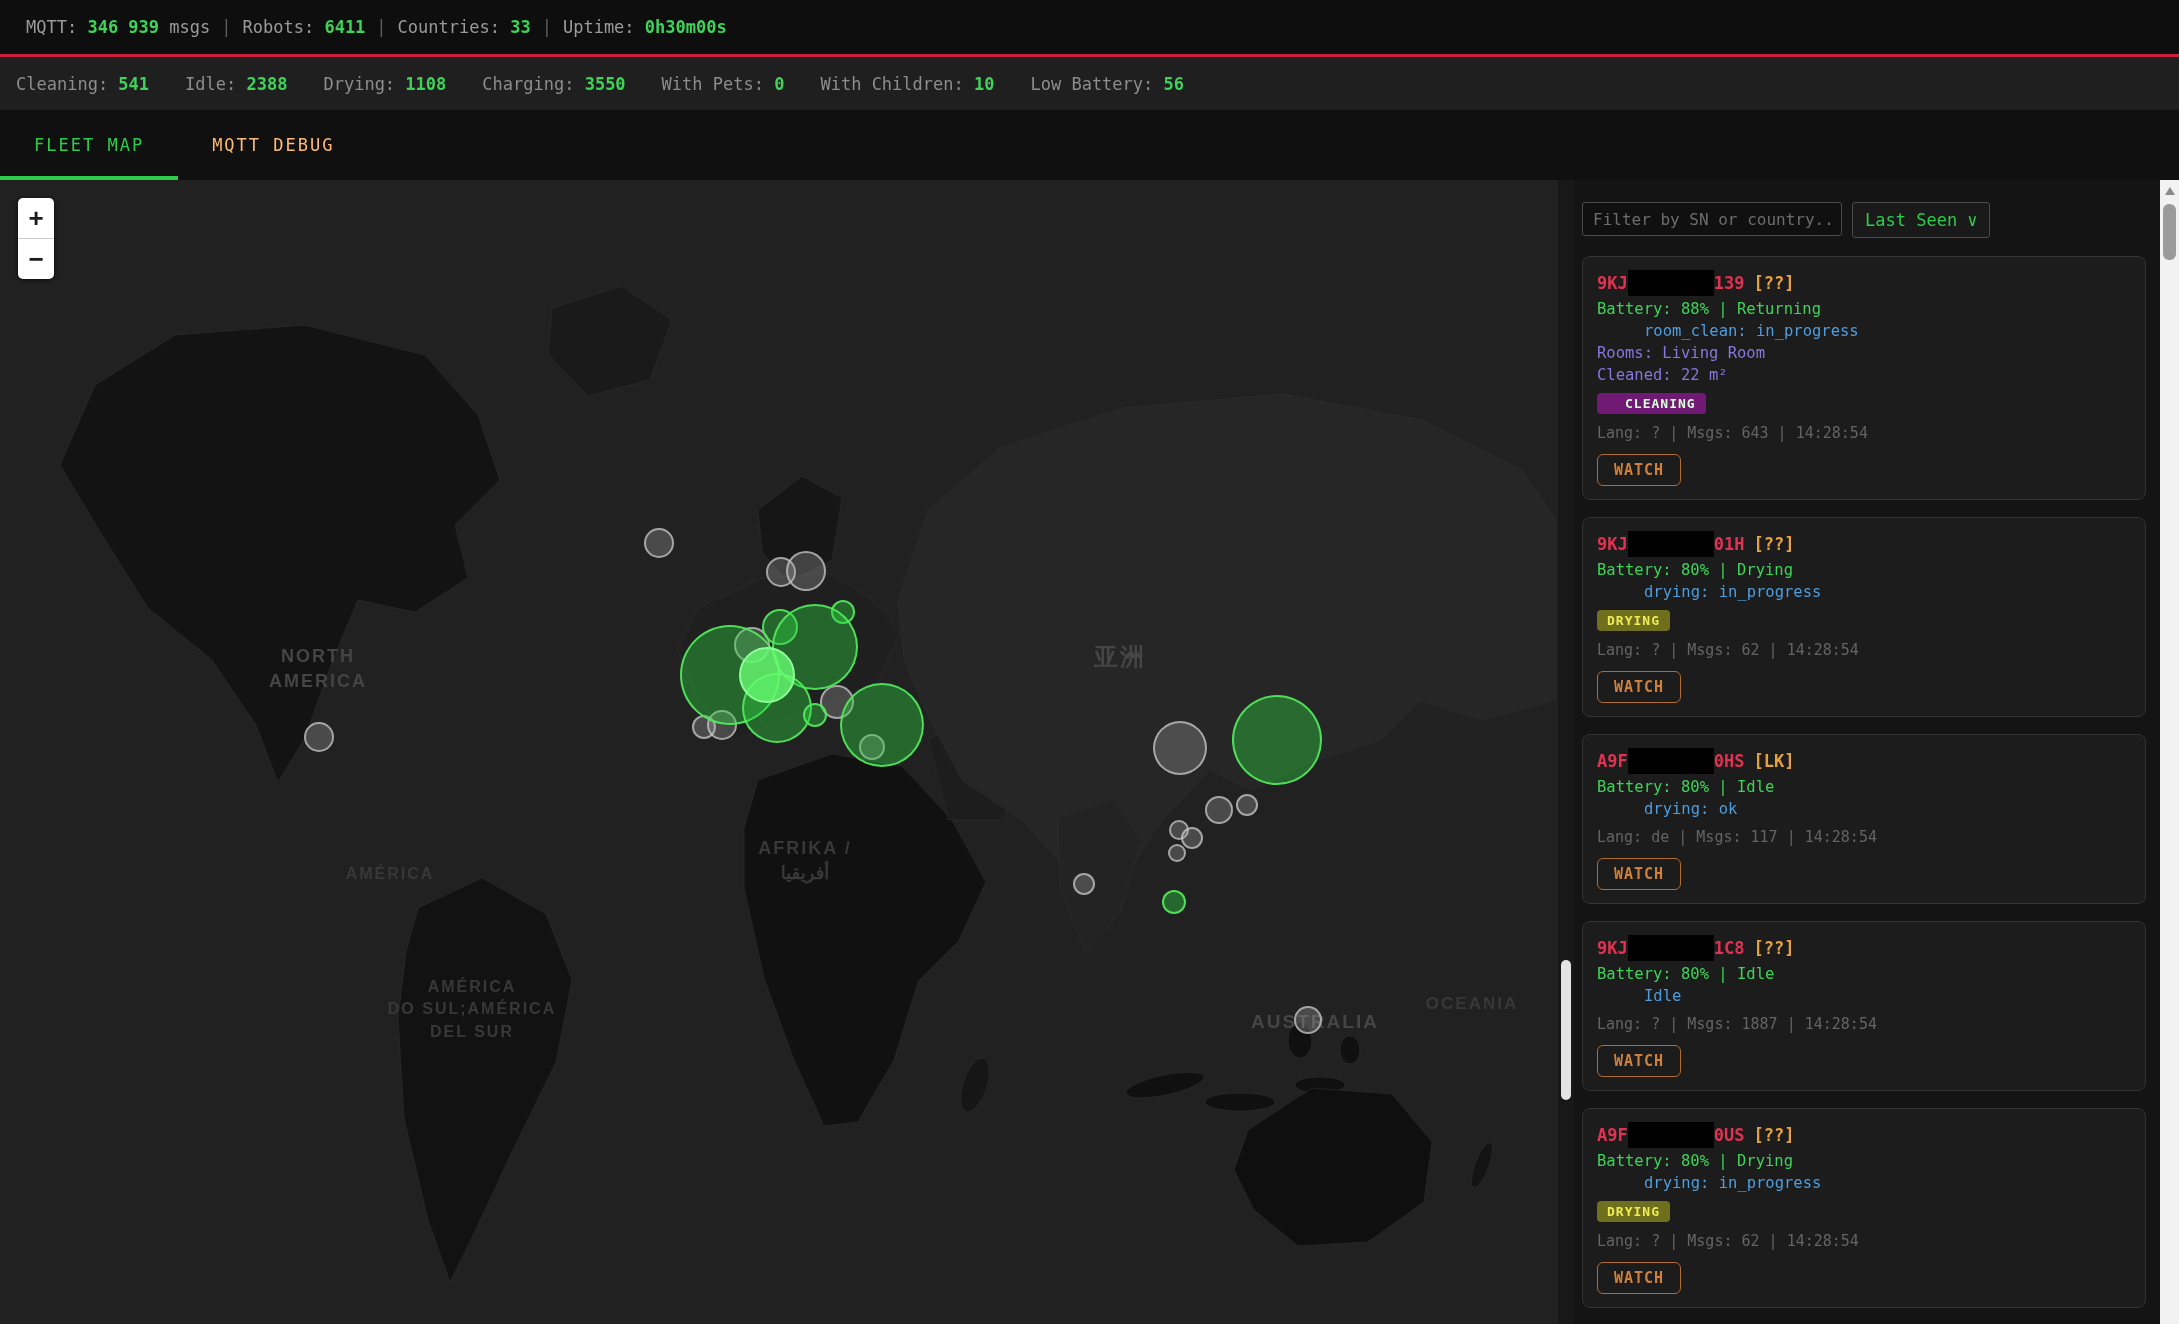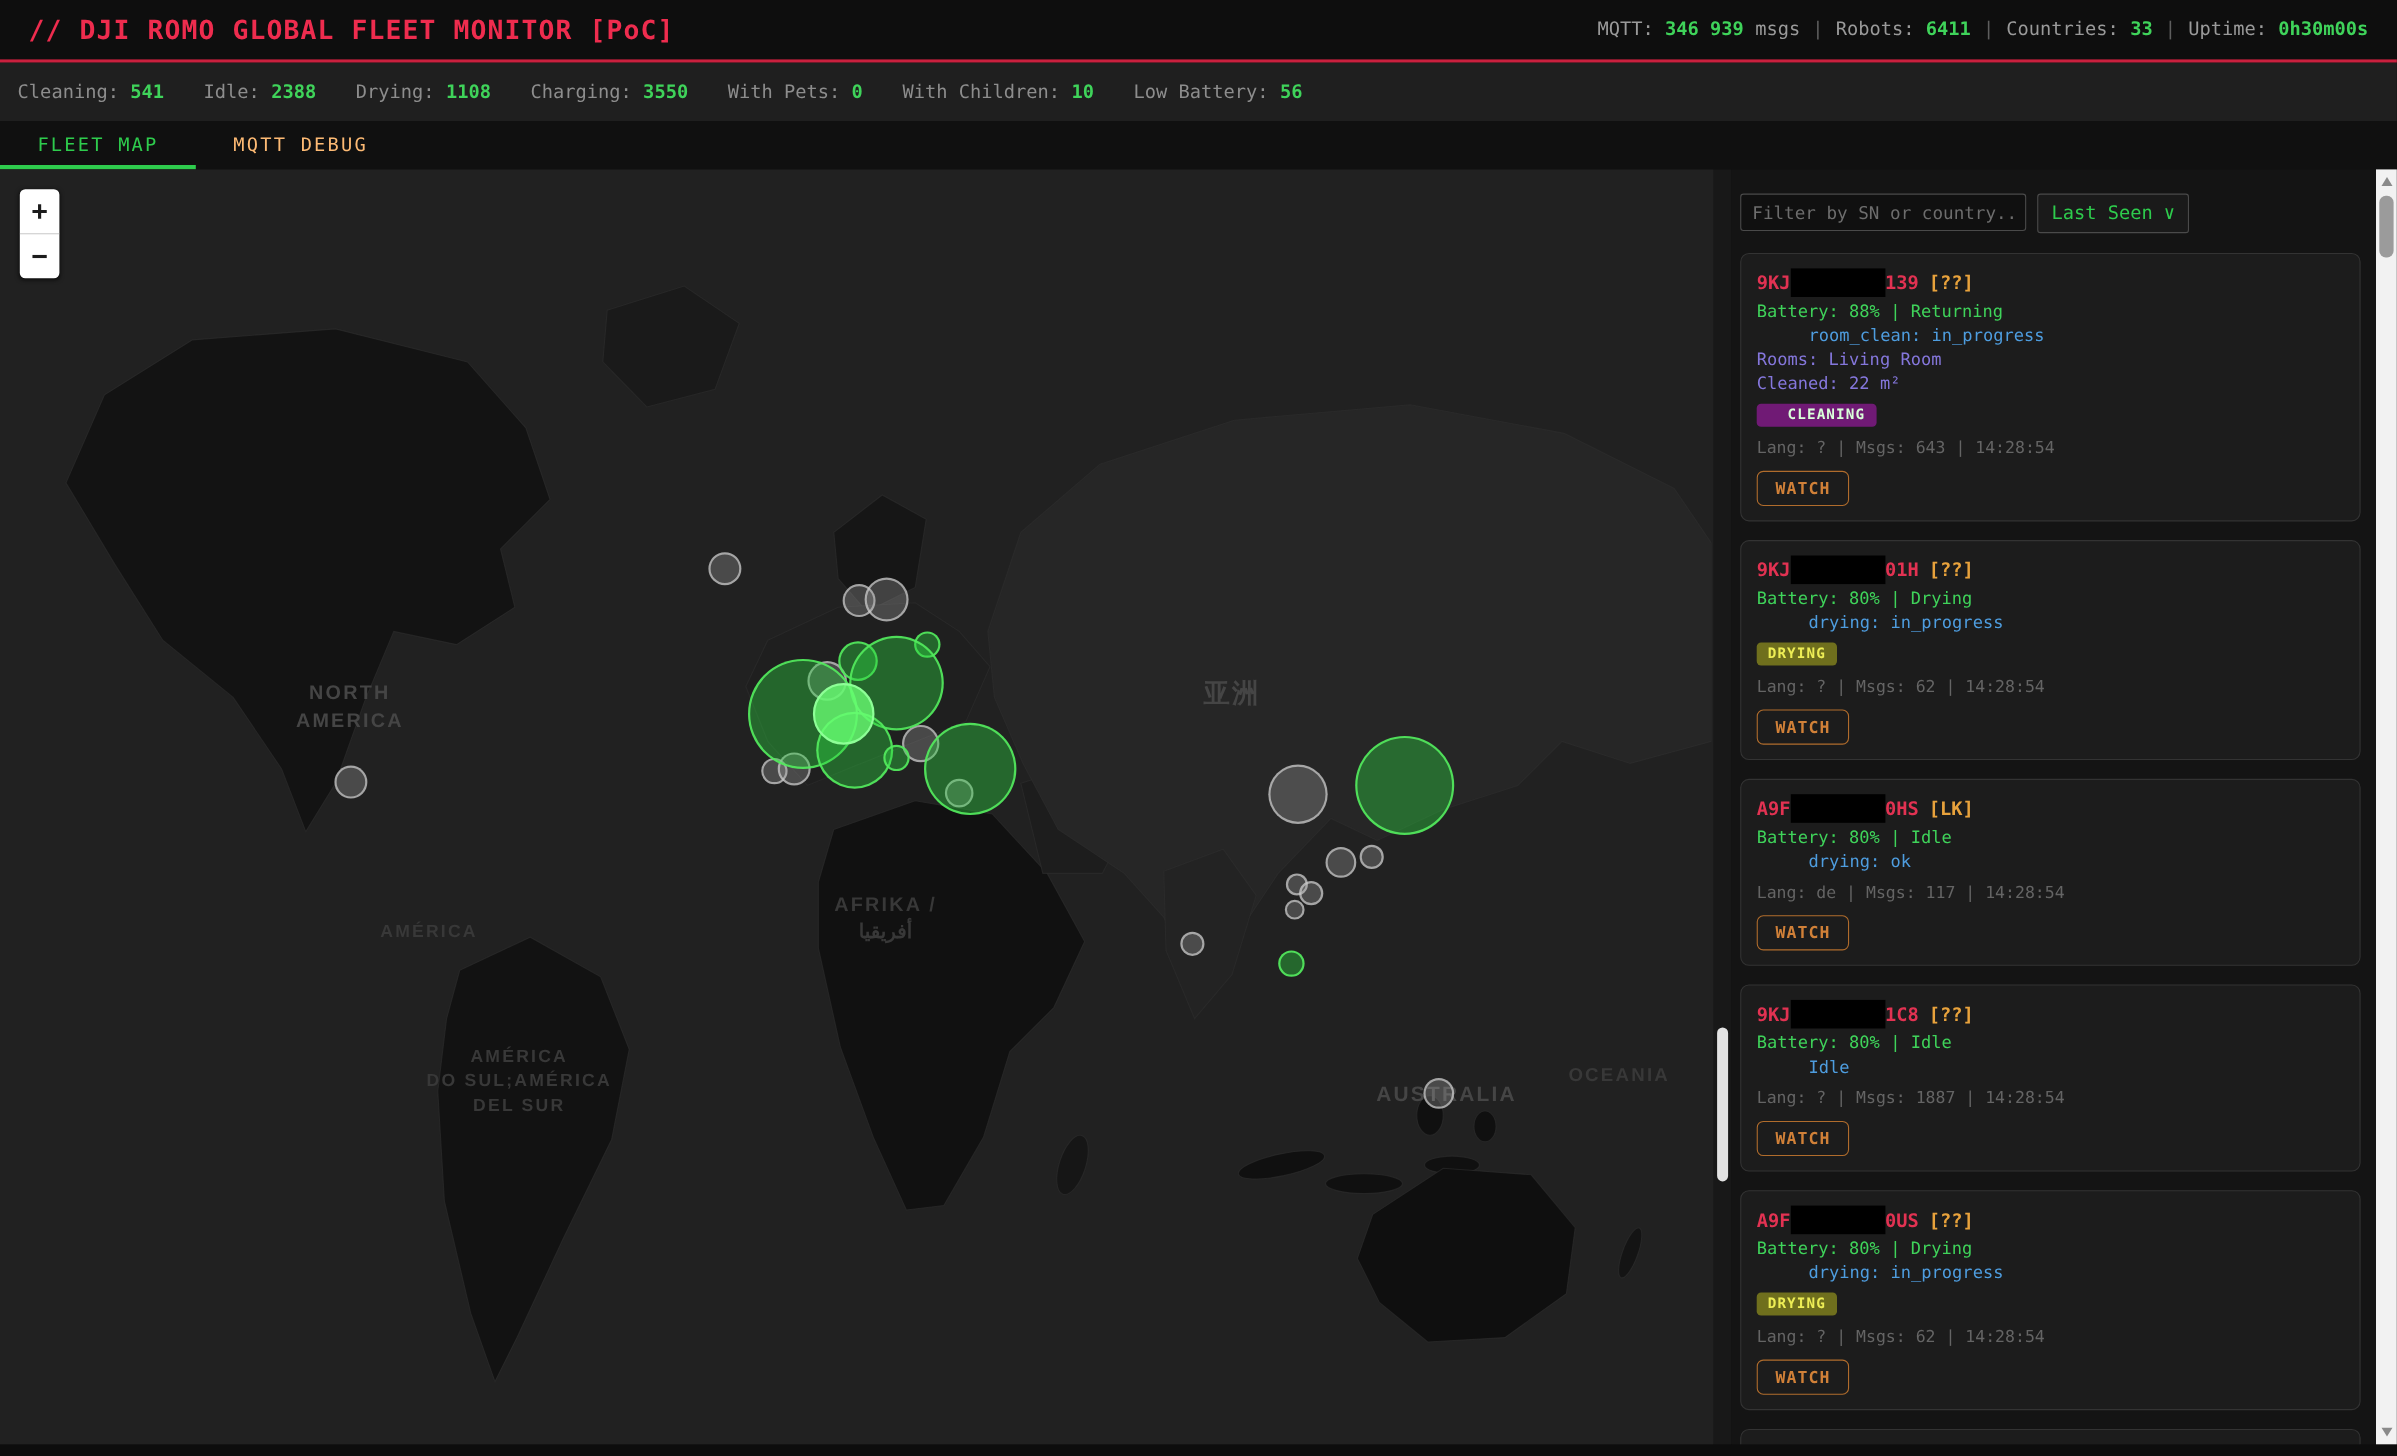--- a/index.html
+++ b/index.html
@@ -9,21 +9,21 @@
     align-items:center;justify-content:space-between;padding:0 26px;box-sizing:border-box;}
   .title{color:#ee2c4e;font-size:24px;font-weight:bold;letter-spacing:1px;white-space:nowrap;}
   .hstats{color:#9a9a9a;font-size:17px;white-space:nowrap;}
   .hstats .v{color:#3fd35a;font-weight:bold;}
   .hsep{color:#5e5e5e;margin:0 11px;}
   
   .statsbar{height:53px;background:#1f1f1f;display:flex;align-items:center;padding:0 16px;
     gap:36px;font-size:17px;color:#8d8d8d;white-space:nowrap;}
   .statsbar .v{color:#3fd35a;font-weight:bold;}
   
-  .tabbar{height:44px;background:#101010;display:flex;}
+  .tabbar{height:70px;background:#101010;display:flex;}
   .tab{display:flex;align-items:center;justify-content:center;padding:0 34px;font-size:17px;
     letter-spacing:2px;color:#fdba74;position:relative;cursor:pointer;}
   .tab.active{color:#2ecc4d;}
   .tab.active::after{content:"";position:absolute;left:0;right:0;bottom:0;height:4px;background:#2ecc4d;}
   
   .content{display:flex;height:1159px;}
   .map{position:relative;flex:1;background:#212121;overflow:hidden;}
   .map svg{position:absolute;left:0;top:0;}
   .maplabel{position:absolute;transform:translate(-50%,-50%);color:#454545;
     font-family:"Liberation Sans",sans-serif;font-weight:bold;text-align:center;
@@ -72,21 +72,20 @@
   .tri-up{width:0;height:0;border-left:5px solid transparent;border-right:5px solid transparent;
     border-bottom:8px solid #8a8a8a;}
   .tri-down{width:0;height:0;border-left:5px solid transparent;border-right:5px solid transparent;
     border-top:8px solid #8a8a8a;}
   .rthumb{position:absolute;left:3px;top:24px;width:13px;height:56px;background:#9b9b9b;border-radius:6px;}
 </style>
 </head>
 <body>
 
 <div class="header">
-  <div class="title">// DJI ROMO GLOBAL FLEET MONITOR [PoC]</div>
   <div class="hstats"><span><span class="l">MQTT: </span><span class="v">346 939</span><span class="l"> msgs</span></span><span class="hsep">|</span><span><span class="l">Robots: </span><span class="v">6411</span></span><span class="hsep">|</span><span><span class="l">Countries: </span><span class="v">33</span></span><span class="hsep">|</span><span><span class="l">Uptime: </span><span class="v">0h30m00s</span></span></div>
 </div>
 
 <div class="statsbar">
     <span><span class="l">Cleaning: </span><span class="v">541</span></span>
     <span><span class="l">Idle: </span><span class="v">2388</span></span>
     <span><span class="l">Drying: </span><span class="v">1108</span></span>
     <span><span class="l">Charging: </span><span class="v">3550</span></span>
     <span><span class="l">With Pets: </span><span class="v">0</span></span>
     <span><span class="l">With Children: </span><span class="v">10</span></span>

